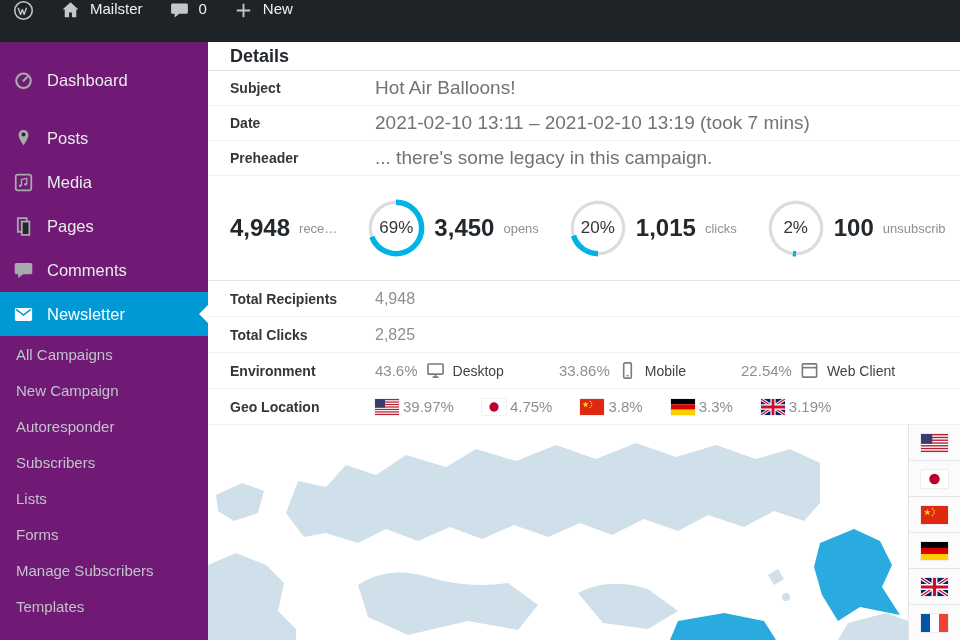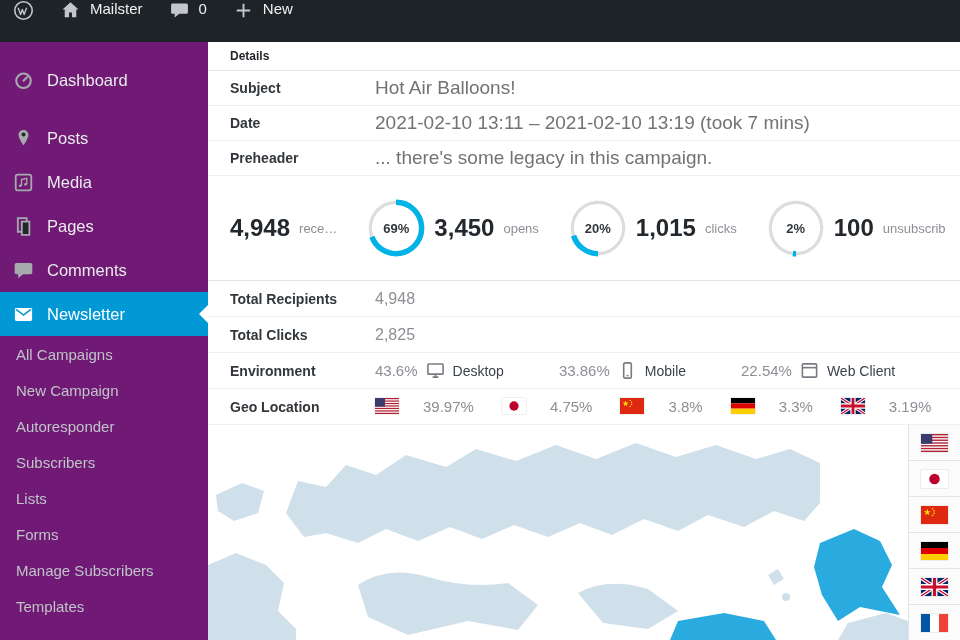--- a/index.html
+++ b/index.html
@@ -18,44 +18,44 @@
   .menu-item.sep{margin-bottom:14px}
   .mi-icon{width:21px;height:21px;color:#a7aaad;flex:0 0 auto}
   .menu-item.active{background:#0099d5;color:#fff;position:relative}
   .menu-item.active .mi-icon{color:#fff}
   .menu-item.active::after{content:"";position:absolute;right:0;top:50%;margin-top:-9px;border:9px solid transparent;border-right-color:#ffffff}
   .submenu{}
   .submenu-item{height:36px;display:flex;align-items:center;padding:0 14px 0 16px;font-size:15px;color:#c0c4c9;cursor:pointer}
 
   
   .main{position:absolute;left:208px;top:42px;width:752px;height:598px;background:#fff;overflow:hidden}
-  .panel-title{height:29px;display:flex;align-items:center;padding:0 22px;font-size:12px;font-weight:bold;color:#23282d;border-bottom:1px solid #e2e4e7;background:#fff}
+  .panel-title{height:29px;display:flex;align-items:center;padding:0 22px;font-size:18px;font-weight:bold;color:#23282d;border-bottom:1px solid #e2e4e7;background:#fff}
   .drow{display:flex;align-items:center;height:35px;padding:0 22px;border-bottom:1px solid #eef0f1;white-space:nowrap}
   .trow{height:36px}
   .row-label{width:145px;flex:0 0 auto;font-weight:bold;color:#32373c;font-size:14px}
   .row-value{color:#737373;font-size:19px}
   .row-value.muted{color:#8c8f94;font-size:16px}
 
   
   .stats{display:flex;align-items:center;gap:30px;height:105px;padding:0 0 0 22px;border-bottom:1px solid #e2e4e7;overflow:hidden}
   .stat{display:flex;align-items:center;gap:9px;white-space:nowrap;flex:0 0 auto}
   .stat-num{font-size:24px;font-weight:bold;color:#23282d}
   .stat-suffix{font-size:13px;color:#8c8f94}
   .donut-wrap{position:relative;width:58px;height:58px;flex:0 0 auto}
   .donut-wrap svg{width:58px;height:58px;display:block}
-  .donut-text{position:absolute;inset:0;display:flex;align-items:center;justify-content:center;font-size:13px;font-weight:bold;color:#32373c}
+  .donut-text{position:absolute;inset:0;display:flex;align-items:center;justify-content:center;font-size:17px;font-weight:normal;color:#32373c}
 
   
   .env-items{display:flex;align-items:center;gap:55px}
   .env-item{display:flex;align-items:center;gap:8px}
   .env-pct{color:#8c8f94;font-size:15px}
   .env-icon{width:19px;height:19px;color:#787c82}
   .env-name{color:#3c434a;font-size:14px}
   .geo-items{display:flex;align-items:center;gap:28px}
-  .geo-item{display:flex;align-items:flex-start;gap:24px}
+  .geo-item{display:flex;align-items:flex-end;gap:4px}
   .geo-pct{color:#8c8f94;font-size:15px}
   .flag-sm{width:24px;height:16px;box-shadow:0 0 1px rgba(0,0,0,.35);flex:0 0 auto}
 
   
   .map-section{position:relative;width:752px;height:215px;background:#fff}
   .map-svg{position:absolute;left:0;top:0;width:700px;height:215px}
   .flag-col{position:absolute;right:0;top:0;width:52px;height:215px;background:#fbfbfc;border-left:1px solid #e2e4e7}
   .flag-row{height:36px;display:flex;align-items:center;justify-content:center;border-bottom:1px solid #e5e5e5}
   .flag{width:27px;height:18px;box-shadow:0 0 1px rgba(0,0,0,.35)}
 </style>

